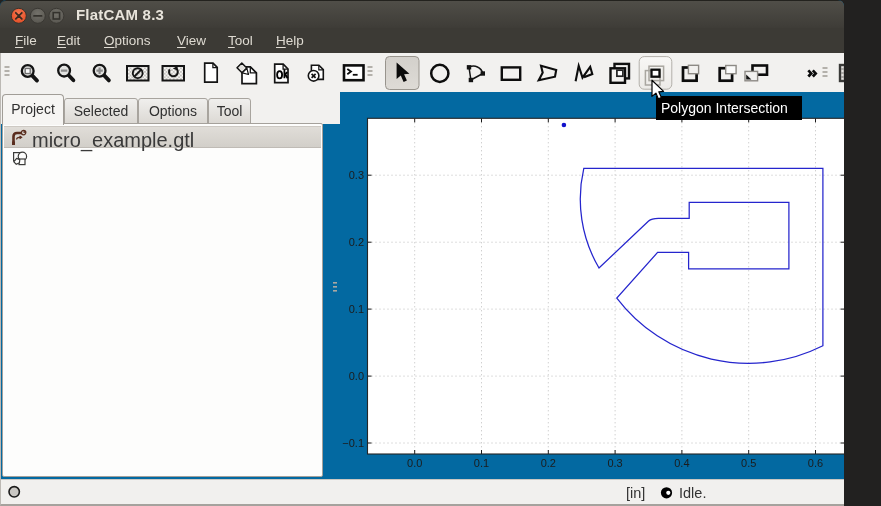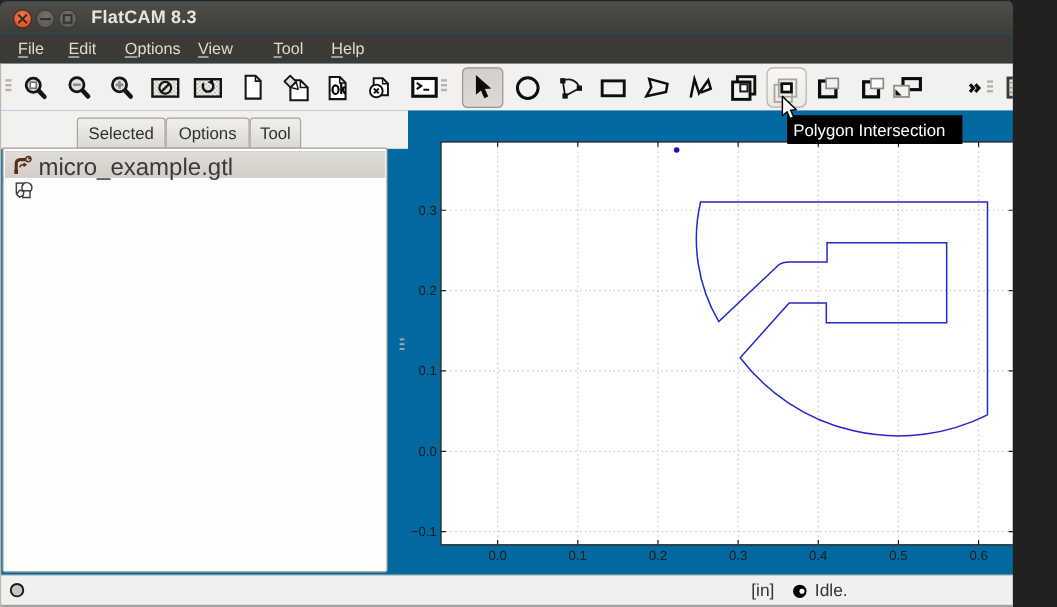--- a/index.html
+++ b/index.html
@@ -52,21 +52,21 @@
       <path d="M34,14.9 L41.6,14.9" stroke="#34322d" stroke-width="1.8" stroke-linecap="round"></path>
       <circle cx="56.4" cy="14.8" r="7.5" fill="url(#gry)" stroke="#3a3833" stroke-width="1"></circle>
       <rect x="53.2" y="11.6" width="6.4" height="6.4" fill="none" stroke="#34322d" stroke-width="1.6"></rect>
     </svg>
     <div id="title">FlatCAM 8.3</div>
   </div>
   <div id="menubar">
     <span class="mi" style="left:15px"><u>F</u>ile</span>
     <span class="mi" style="left:57px"><u>E</u>dit</span>
     <span class="mi" style="left:104px"><u>O</u>ptions</span>
-    <span class="mi" style="left:165px"><u>V</u>iew</span>
+    <span class="mi" style="left:177px"><u>V</u>iew</span>
     <span class="mi" style="left:228px"><u>T</u>ool</span>
     <span class="mi" style="left:276px"><u>H</u>elp</span>
   </div>
   <div id="toolbar">
   <svg width="881" height="39" id="tbsvg">
     <defs>
       <pattern id="chk" width="3.6" height="3.6" patternUnits="userSpaceOnUse">
         <rect width="3.6" height="3.6" fill="#f7f6f4"></rect>
         <rect width="1.8" height="1.8" fill="#c7c5c1"></rect>
         <rect x="1.8" y="1.8" width="1.8" height="1.8" fill="#c7c5c1"></rect>
@@ -210,20 +210,21 @@
       <path d="M869.3,16.8 L872.2,19.9 L869.3,23 M873.8,16.8 L876.7,19.9 L873.8,23"></path>
     </g>
 
     <g>
       <rect x="840" y="12" width="16.6" height="16" fill="#e6e4e1" stroke="#3a3a38" stroke-width="2.4"></rect>
       <path d="M844.2,13 L844.2,27 M848.3,13 L848.3,27 M852.4,13 L852.4,27 M841,16 L855.6,16 M841,20 L855.6,20 M841,24 L855.6,24" stroke="#9a9895" stroke-width="1.3"></path>
     </g>
   </svg>
   </div>
   <div id="tabrow">
+    <div class="tab" id="tab-project">Project</div>
     <div class="tab tab-in" id="tab-selected">Selected</div>
     <div class="tab tab-in" id="tab-options">Options</div>
     <div class="tab tab-in" id="tab-tool">Tool</div>
   </div>
   <div id="panel">
     <div id="row1">
       <svg width="20" height="18" style="position:absolute;left:5px;top:1px">
         <path d="M4.5,15.5 L4.5,8.5 Q4.5,5 8,5 L12.5,5" fill="none" stroke="#5a2d1e" stroke-width="2.6"></path>
         <circle cx="14.6" cy="4.6" r="2.2" fill="none" stroke="#5a2d1e" stroke-width="1.3"></circle>
         <circle cx="15.2" cy="4" r="0.9" fill="#5a2d1e"></circle>

